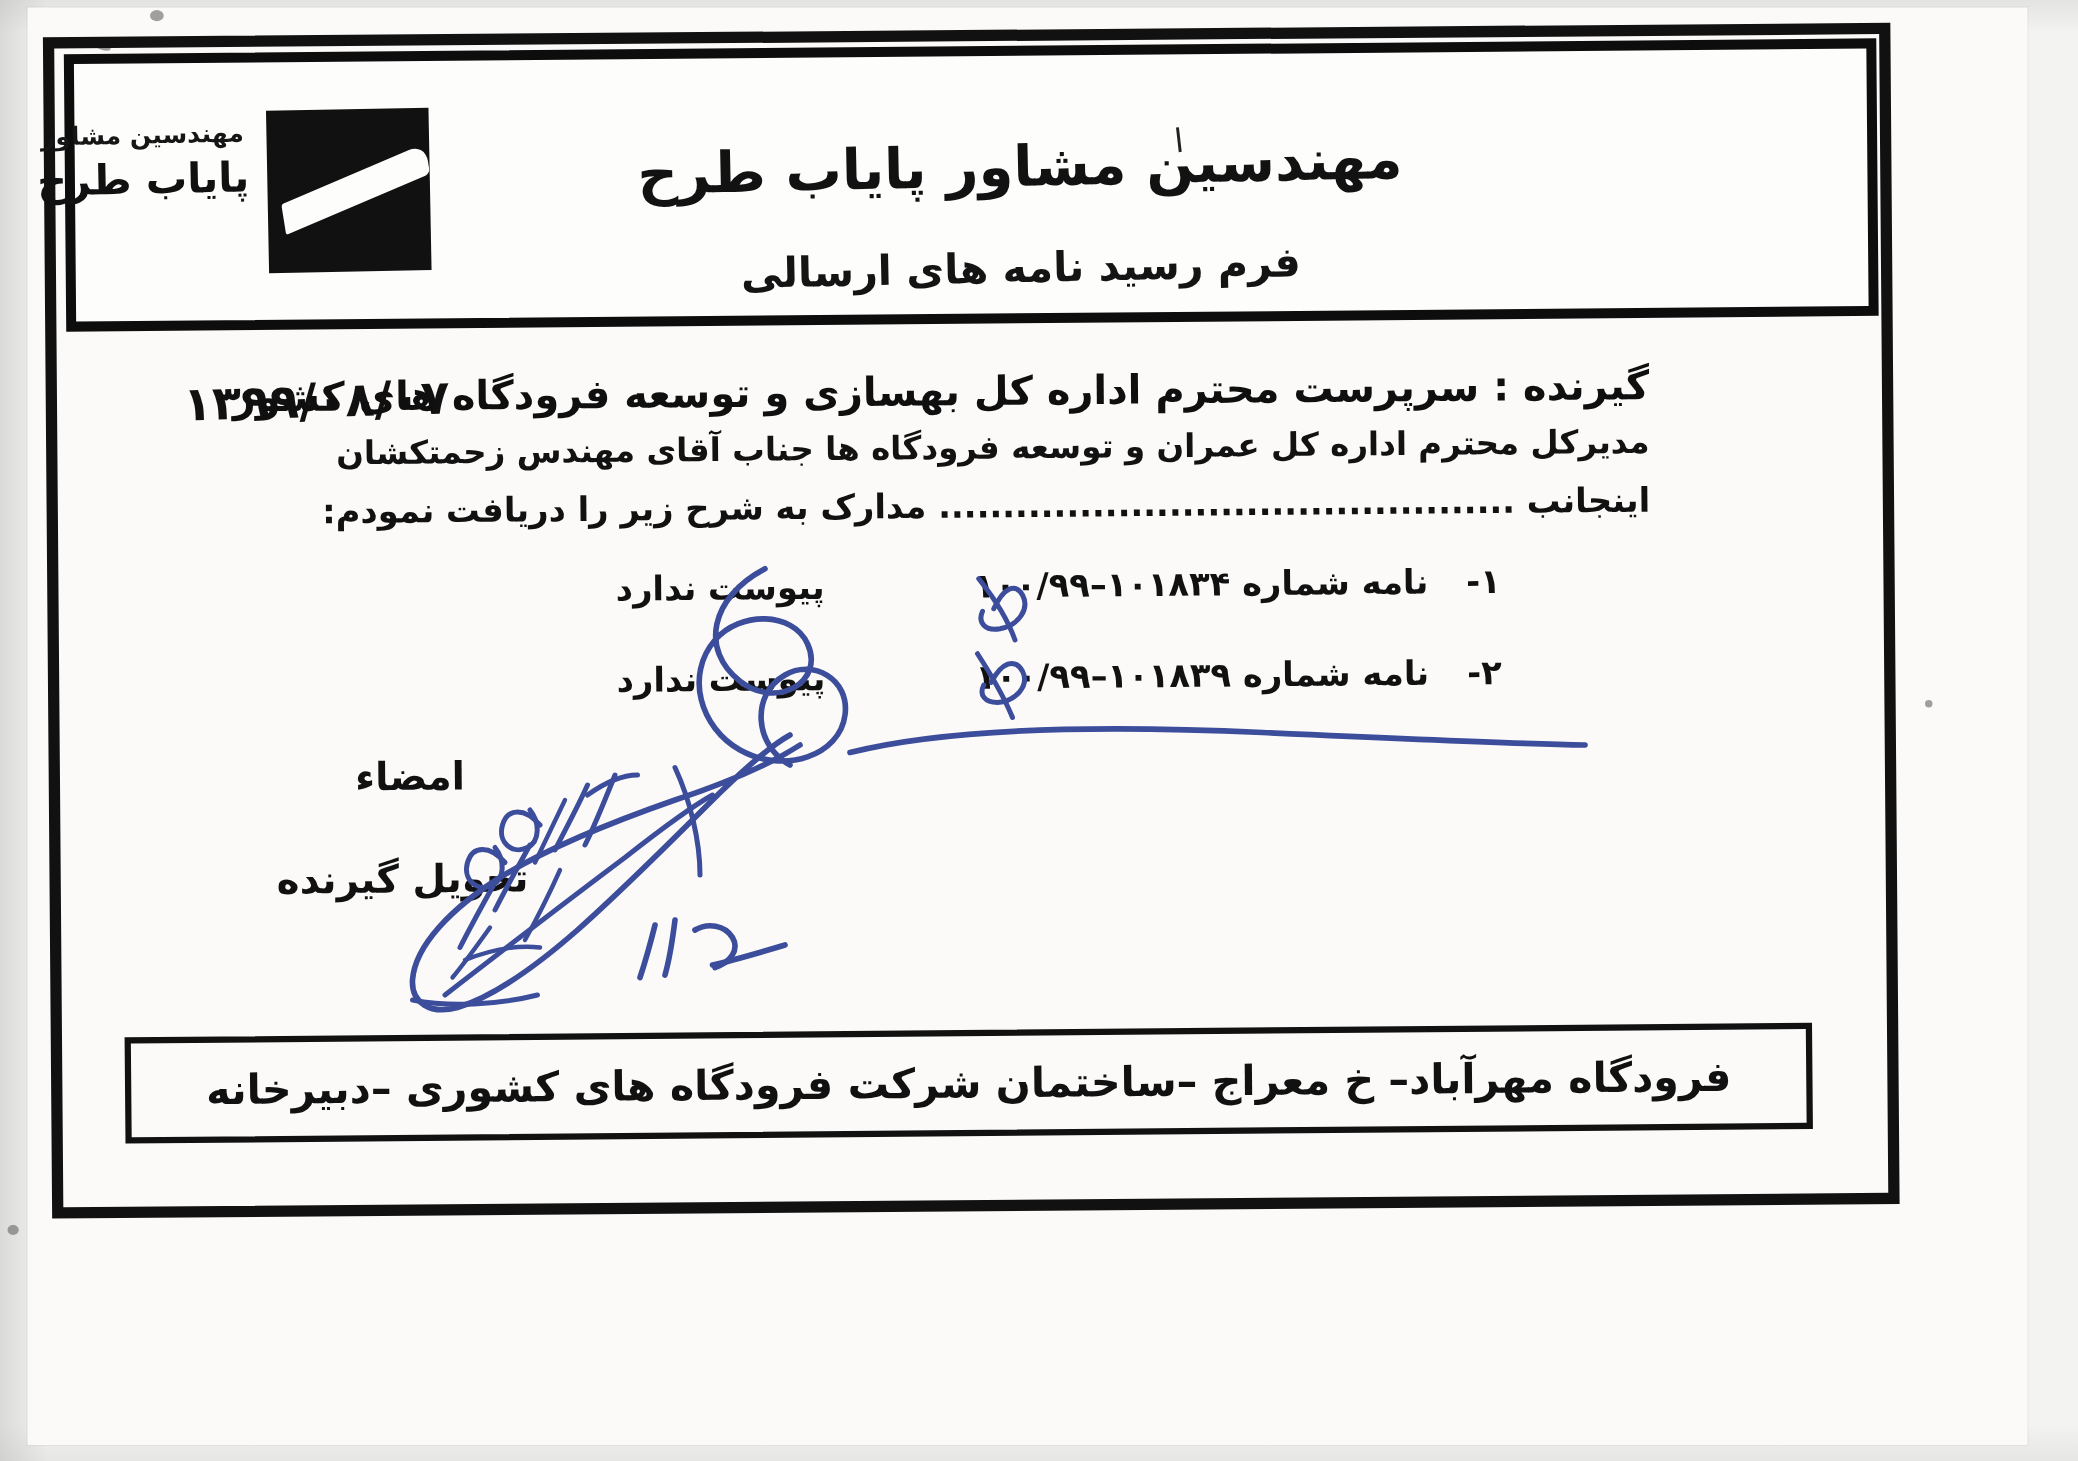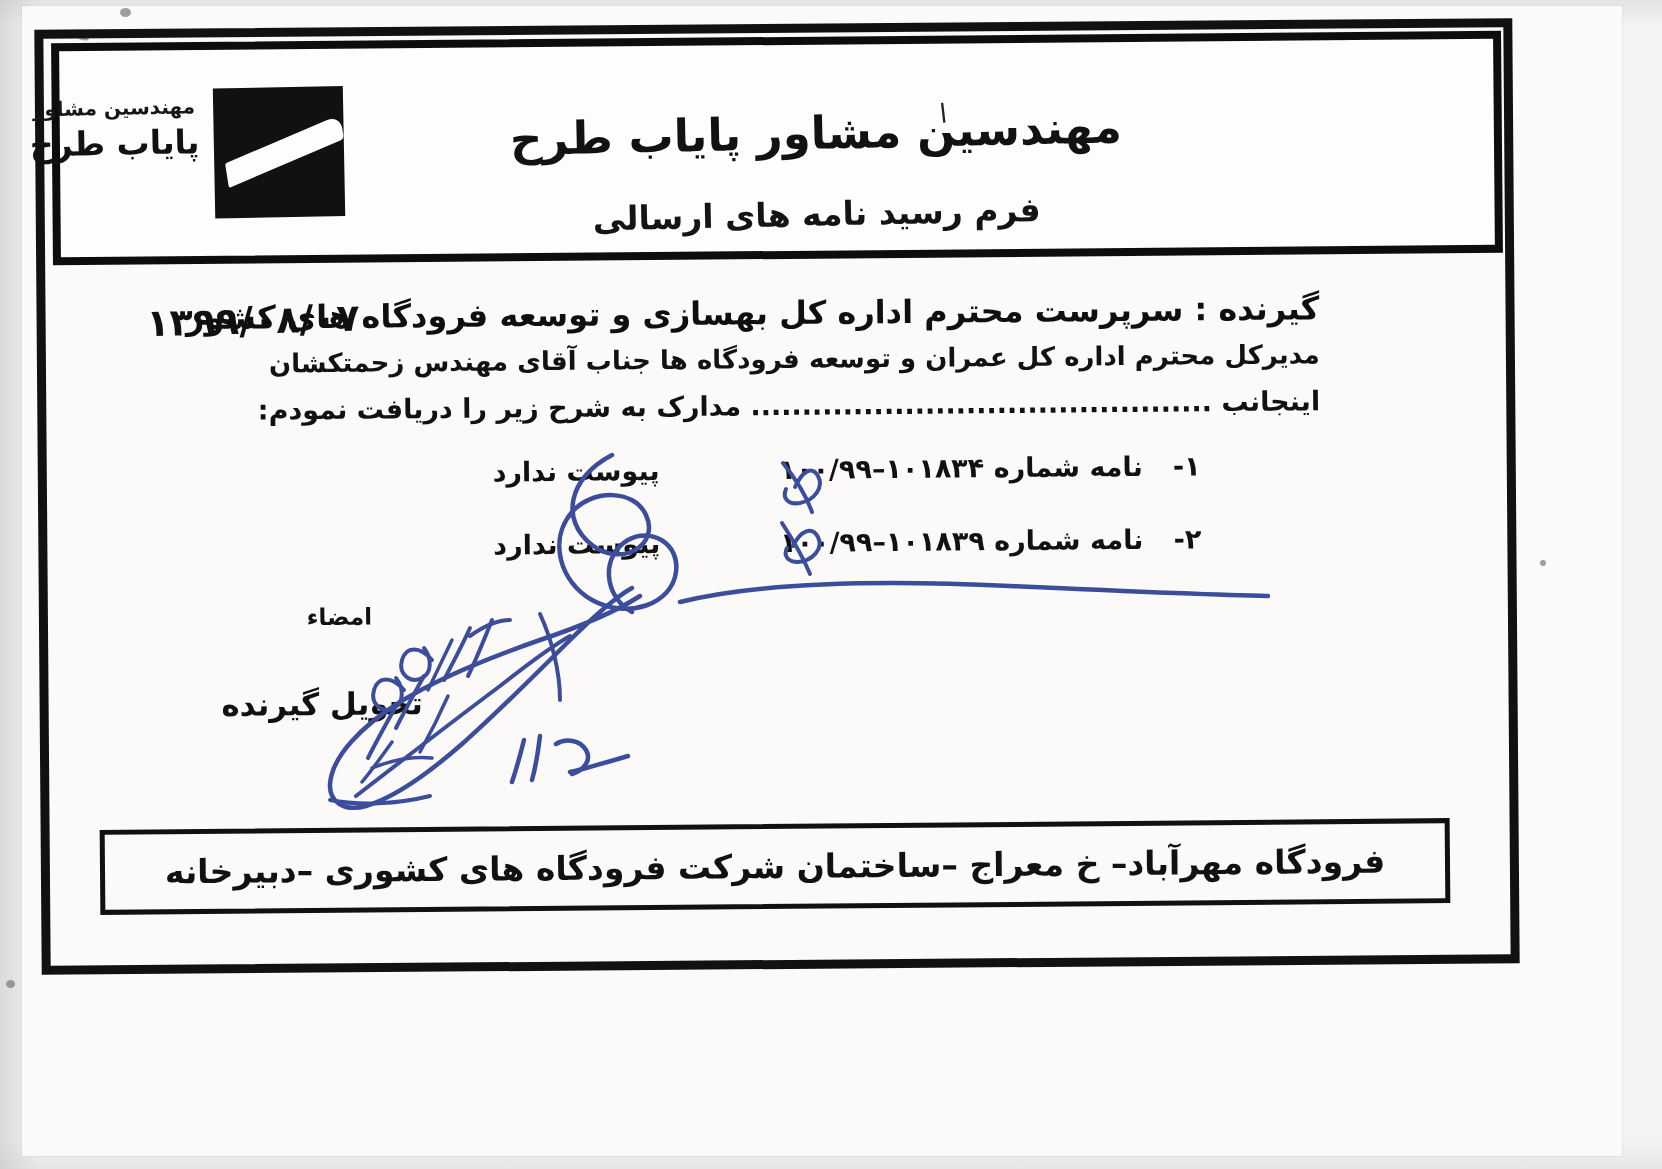--- a/index.html
+++ b/index.html
@@ -225,21 +225,21 @@
     white-space: nowrap;
   }
   .item-num { width: 52px; text-align: right; }
   .item-label { margin-right: 6px; }
   .item-note { margin-right: 120px; }
 
   .sign-label {
     position: absolute;
     right: 1130px;
     top: 318px;
-    font-size: 23px;
+    font-size: 31px;
     font-weight: bold;
     color: #111;
   }
   .receiver-label {
     position: absolute;
     right: 1080px;
     top: 400px;
     font-size: 31px;
     font-weight: bold;
     color: #111;

